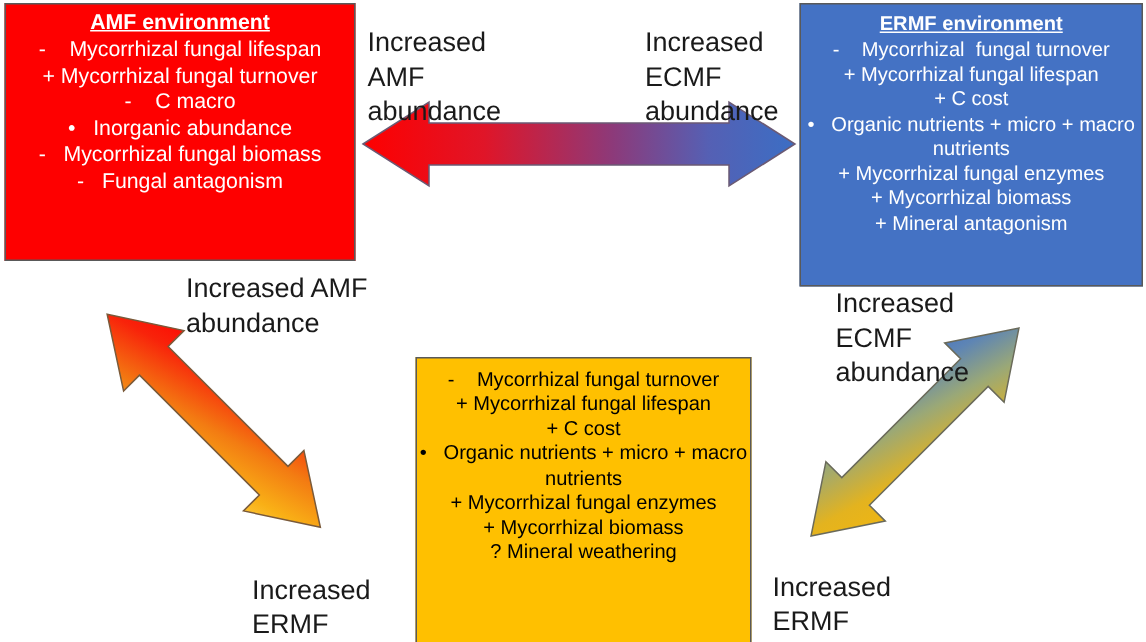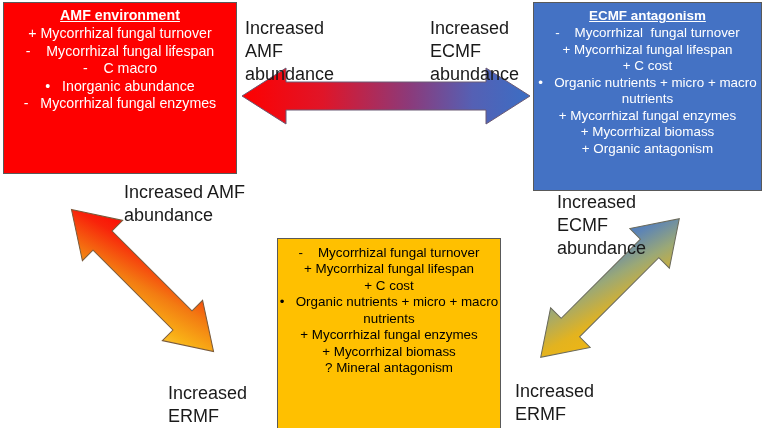--- a/index.html
+++ b/index.html
@@ -122,46 +122,47 @@
         <stop offset="100%" stop-color="#4472c4"></stop>
       </linearGradient>
     </defs>
     <g transform="rotate(-45 100 100)">
       <polygon points="2,100 44,72 44,87 156,87 156,72 198,100 156,128 156,113 44,113 44,128" fill="url(#gradR)" stroke="#6a6a5a" stroke-width="1"></polygon>
     </g>
   </svg>
 
   <div class="box" id="amf-box">
     <div class="title">AMF environment</div>
+    <div class="line">-    Mycorrhizal fungal lifespan</div>
     <div class="line">+ Mycorrhizal fungal turnover</div>
-    <div class="line">-    Mycorrhizal fungal lifespan</div>
     <div class="line">-    C macro</div>
     <div class="line">•   Inorganic abundance</div>
-    <div class="line">-   Mycorrhizal fungal enzymes</div>
+    <div class="line">-   Mycorrhizal fungal biomass</div>
+    <div class="line">-   Fungal antagonism</div>
   </div>
 
   <div class="box" id="ecmf-box">
-    <div class="title">ECMF antagonism</div>
+    <div class="title">ERMF environment</div>
     <div class="line">-    Mycorrhizal  fungal turnover</div>
     <div class="line">+ Mycorrhizal fungal lifespan</div>
     <div class="line">+ C cost</div>
     <div class="line">•   Organic nutrients + micro + macro nutrients</div>
     <div class="line">+ Mycorrhizal fungal enzymes</div>
     <div class="line">+ Mycorrhizal biomass</div>
-    <div class="line">+ Organic antagonism</div>
+    <div class="line">+ Mineral antagonism</div>
   </div>
 
   <div class="box" id="ermf-box">
     <div class="line">-    Mycorrhizal fungal turnover</div>
     <div class="line">+ Mycorrhizal fungal lifespan</div>
     <div class="line">+ C cost</div>
     <div class="line">•   Organic nutrients + micro + macro nutrients</div>
     <div class="line">+ Mycorrhizal fungal enzymes</div>
     <div class="line">+ Mycorrhizal biomass</div>
-    <div class="line">? Mineral antagonism</div>
+    <div class="line">? Mineral weathering</div>
   </div>
 
   <div class="label" style="left:245px; top:17px; width:120px;">Increased AMF
 abundance</div>
 
   <div class="label" style="left:430px; top:17px; width:130px;">Increased ECMF
 abundance</div>
 
   <div class="label" style="left:124px; top:181px; width:130px;">Increased AMF
 abundance</div>

